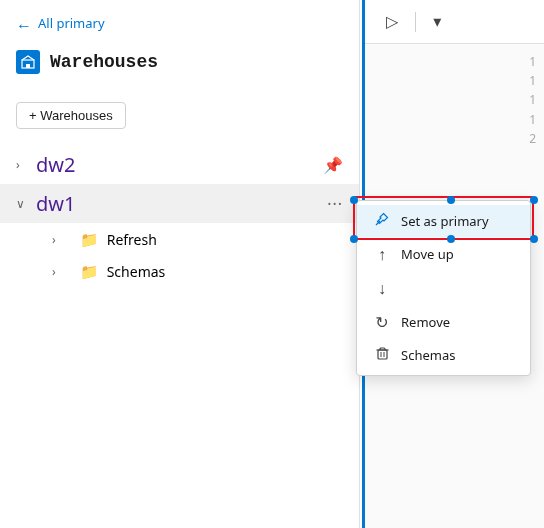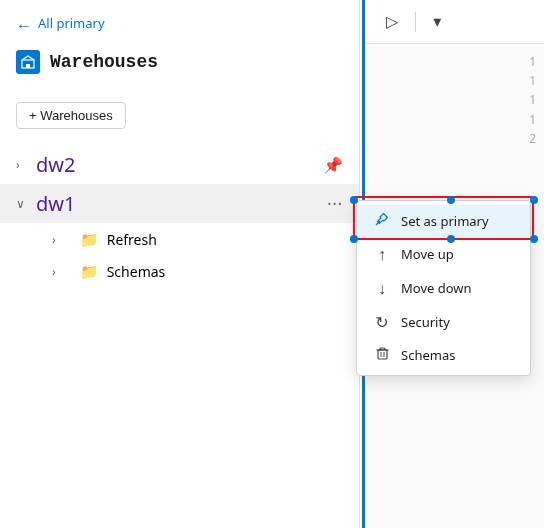--- a/index.html
+++ b/index.html
@@ -325,25 +325,24 @@
       </svg>
     </span>
     <span>Set as primary</span>
   </div>
   <div class="menu-item">
     <span class="menu-icon neutral" style="font-size:16px;">↑</span>
     <span>Move up</span>
   </div>
   <div class="menu-item">
     <span class="menu-icon neutral" style="font-size:16px;">↓</span>
-    <span>Move down</span>
   </div>
   <div class="menu-item">
     <span class="menu-icon neutral" style="font-size:16px;">↻</span>
-    <span>Security</span>
+    <span>Remove</span>
   </div>
   <div class="menu-item">
     <span class="menu-icon neutral">
       <svg width="15" height="15" viewBox="0 0 15 15" fill="none">
         <rect x="3" y="4" width="9" height="9" rx="1" stroke="#444" stroke-width="1.2"></rect>
         <line x1="1.5" y1="4" x2="13.5" y2="4" stroke="#444" stroke-width="1.2"></line>
         <path d="M5 4 V3 Q5 2 6 2 H9 Q10 2 10 3 V4" stroke="#444" stroke-width="1.2" fill="none"></path>
         <line x1="6" y1="6" x2="6" y2="11" stroke="#444" stroke-width="1"></line>
         <line x1="9" y1="6" x2="9" y2="11" stroke="#444" stroke-width="1"></line>
       </svg>

